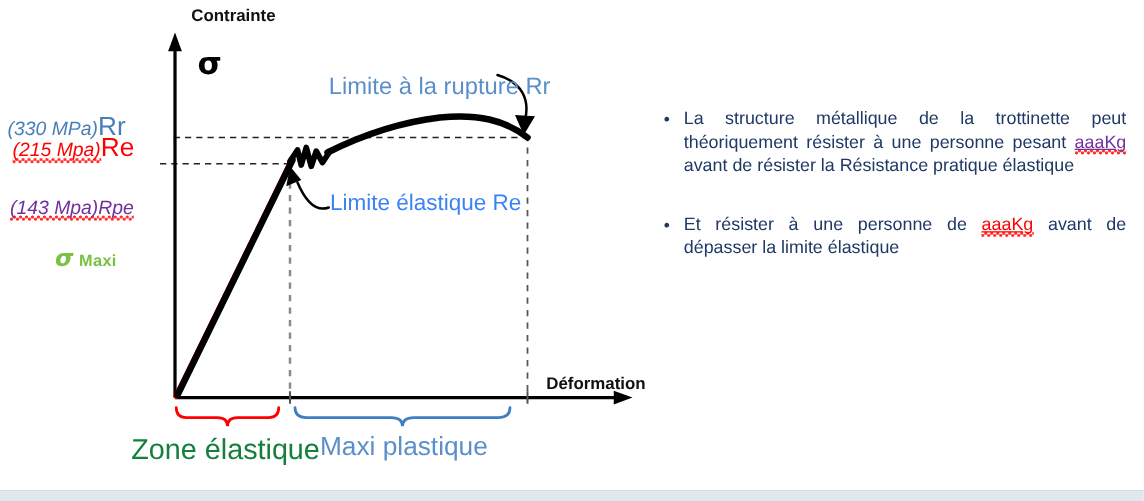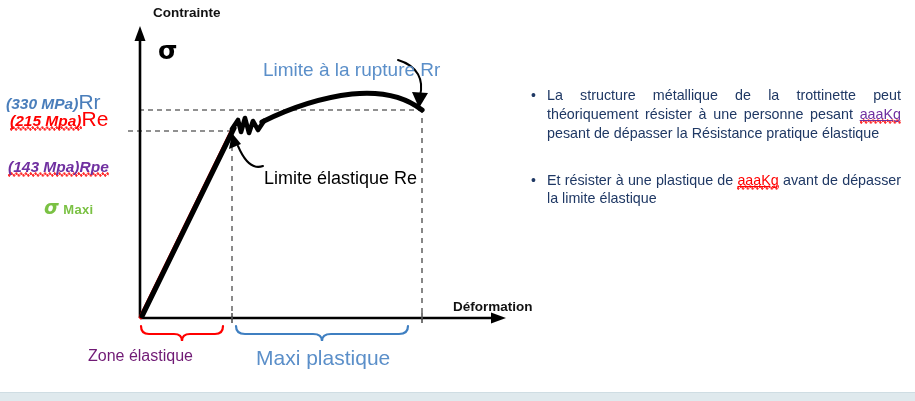--- a/index.html
+++ b/index.html
@@ -60,39 +60,38 @@
     font-size: 13.5px;
     color: #111;
     font-weight: 600;
   }
   .axis-title-x {
     left: 437px;
     top: 300px;
     font-size: 13.5px;
     color: #111;
     font-weight: 600;
-    margin-left: 16px;
   }
   .sigma-axis {
     left: 158px;
     top: 38px;
     font-size: 25px;
     font-weight: bold;
     color: #000;
     font-family: "DejaVu Sans", sans-serif;
   }
 
   .val-row {
     position: absolute;
     white-space: nowrap;
     line-height: 1;
   }
   .val-paren {
     font-style: italic;
-    font-weight: bold;
+    font-weight: normal;
     font-size: 15.5px;
   }
   .val-sym {
     font-size: 21px;
     margin-top: 34px;
   }
   .row-rr  { left: 6px;  top: 91px;  color: #4a7ebb; }
   .row-re  { left: 10px; top: 108px; color: #ff0000; }
   .row-rpe { left: 8px;  top: 159px; color: #7030a0; text-align: right; }
 
@@ -124,30 +123,30 @@
   }
 
   .callout-rupture {
     left: 263px;
     top: 60px;
     font-size: 19px;
     color: #5b8fc9;
   }
   .callout-elastique {
     left: 264px;
-    top: 169px;
+    top: 153px;
     font-size: 18px;
-    color: #000000;
+    color: #3b82f6;
   }
 
   .zone-elastique {
-    left: 88px;
+    left: 105px;
     top: 348px;
-    font-size: 16px;
-    color: #701a75;
+    font-size: 23px;
+    color: #15803d;
   }
   .zone-plastique {
     left: 256px;
     top: 347px;
     font-size: 21px;
     color: #5b8fc9;
   }
 
   
   #text-panel {
@@ -256,25 +255,25 @@
 
   <div class="lbl callout-elastique">Limite élastique Re</div>
 
   <div class="lbl zone-elastique">Zone élastique</div>
 
   <div class="lbl zone-plastique">Maxi plastique</div>
 
   <div id="text-panel">
 
     <div class="bullet-item">
-      <span class="dot">•</span><span>La structure métallique de la trottinette peut théoriquement résister à une personne pesant </span><span class="hl-purple squig">aaaKg</span><span> pesant de dépasser la Résistance pratique élastique</span>
+      <span class="dot">•</span><span>La structure métallique de la trottinette peut théoriquement résister à une personne pesant </span><span class="hl-purple squig">aaaKg</span><span> avant de résister la Résistance pratique élastique</span>
     </div>
 
     <div class="bullet-item second">
-      <span class="dot">•</span><span>Et résister à une plastique de </span><span class="hl-red squig">aaaKg</span><span> avant de dépasser la limite élastique</span>
+      <span class="dot">•</span><span>Et résister à une personne de </span><span class="hl-red squig">aaaKg</span><span> avant de dépasser la limite élastique</span>
     </div>
 
   </div>
 
   <div class="footer-line"></div>
   <div class="footer-band"></div>
 
 </div>
 
 </body></html>

